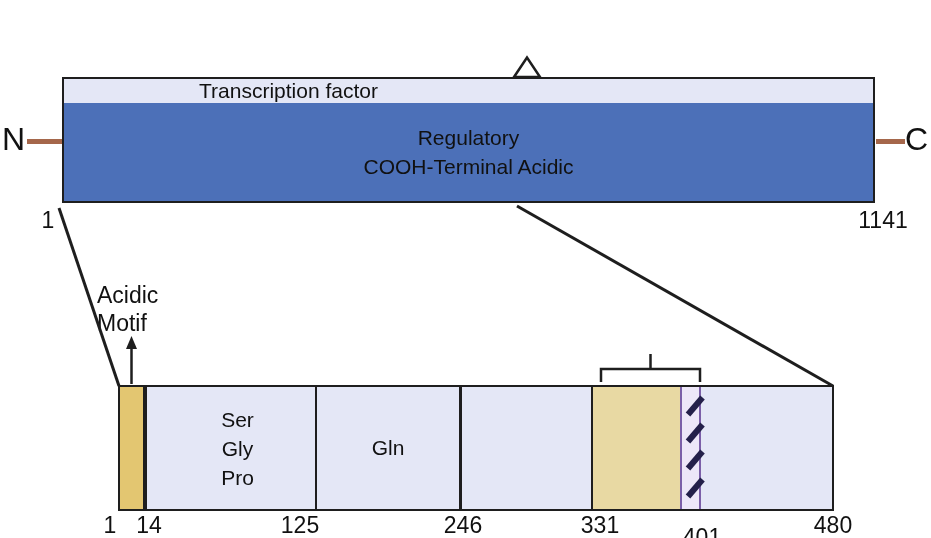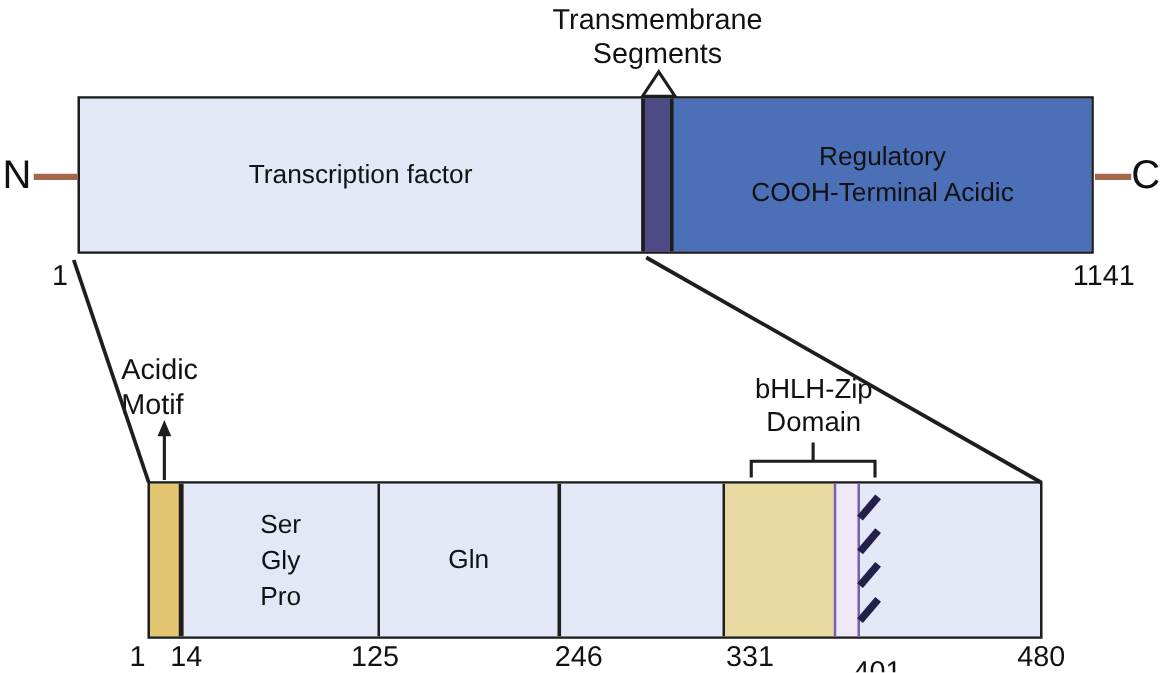--- a/index.html
+++ b/index.html
@@ -8,36 +8,36 @@
     font-family:"Liberation Sans", sans-serif;color:#111111;
   }
   .abs{position:absolute;}
   .multiline{white-space:pre-line;}
   .ctr{transform:translateX(-50%);text-align:center;}
 
   
   .bar-top{
     left:62px;top:77px;width:813px;height:126px;
     border:2.5px solid #1e1e1e;box-sizing:border-box;
-    display:flex;flex-direction:row;background:#E4E7F6;
+    display:flex;flex-direction:column;background:#E4E7F6;
   }
   .seg{box-sizing:border-box;display:flex;align-items:center;justify-content:center;}
   .seg-tf{width:449px;background:#E4E7F6;font-size:21px;}
   .seg-tm{width:26px;background:#4E4A85;border-left:3px solid #1e1e1e;border-right:3px solid #1e1e1e;}
   .seg-reg{flex:1;background:#4C70B8;font-size:21px;line-height:29px;text-align:center;}
 
   
   .bar-bottom{
     left:118px;top:385px;width:716px;height:126px;
     border:2.5px solid #1e1e1e;box-sizing:border-box;
     display:flex;flex-direction:row;background:#E4E7F6;
   }
   .seg-acidic{width:27px;background:#E3C671;border-right:4px solid #1e1e1e;}
   .seg-sgp{width:157px;background:#E4E7F6;border-right:2px solid #1e1e1e;
-           font-size:21px;line-height:29px;text-align:center;}
+           font-size:21px;line-height:29px;text-align:center;margin-left:13px;}
   .seg-gln{width:145px;background:#E4E7F6;border-right:3.5px solid #1e1e1e;font-size:21px;}
   .seg-blank1{width:131px;background:#E4E7F6;border-right:2px solid #1e1e1e;}
   .seg-tan{width:86.5px;background:#E8D9A3;}
   .seg-hatch{width:21.5px;background:#EDE7F8;border-left:2.5px solid #7B5FA8;border-right:2.5px solid #7B5FA8;}
   .seg-blank2{flex:1;background:#E4E7F6;}
 
   
   .lbl{position:absolute;}
   .pointer-label{left:526px;top:2px;font-size:23px;line-height:27px;}
   .n-term{left:2px;top:121px;font-size:32px;}
@@ -69,28 +69,24 @@
   </div>
 
   <div class="lbl n-term">N</div>
   <div class="lbl c-term">C</div>
   <div class="abs term-line" style="left:27px;width:35px;"></div>
   <div class="abs term-line" style="left:876px;width:29px;"></div>
 
   <div class="lbl num top-num-1 ctr">1</div>
   <div class="lbl num top-num-1141 ctr">1141</div>
 
-  <div class="lbl pointer-label ctr multiline">Transmembrane
-Segments</div>
 
   <div class="lbl acidic-label multiline">Acidic
 Motif</div>
 
-  <div class="lbl bhlh-label ctr multiline">bHLH-Zip
-Domain</div>
 
   <div class="abs bar-bottom">
     <div class="seg seg-acidic"></div>
     <div class="seg seg-sgp">
       <span class="multiline">Ser
 Gly
 Pro</span>
     </div>
     <div class="seg seg-gln">
       <span>Gln</span>

